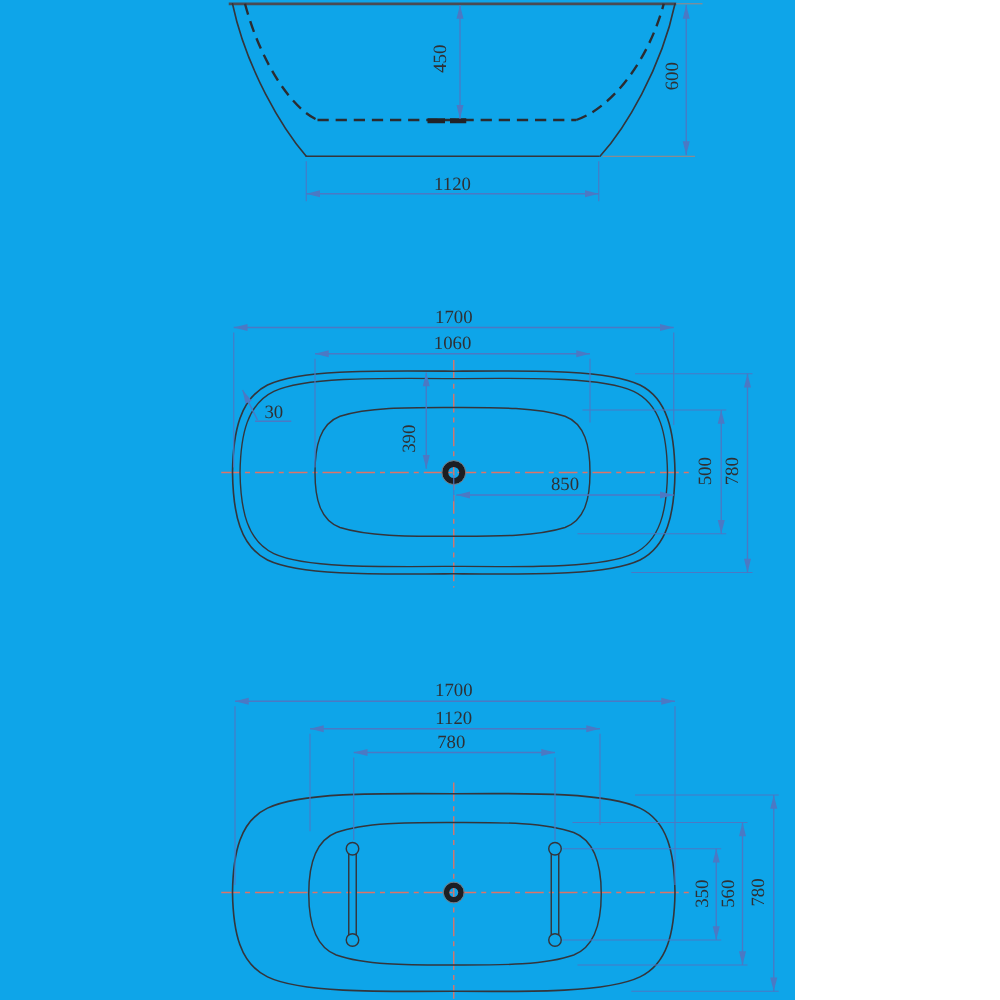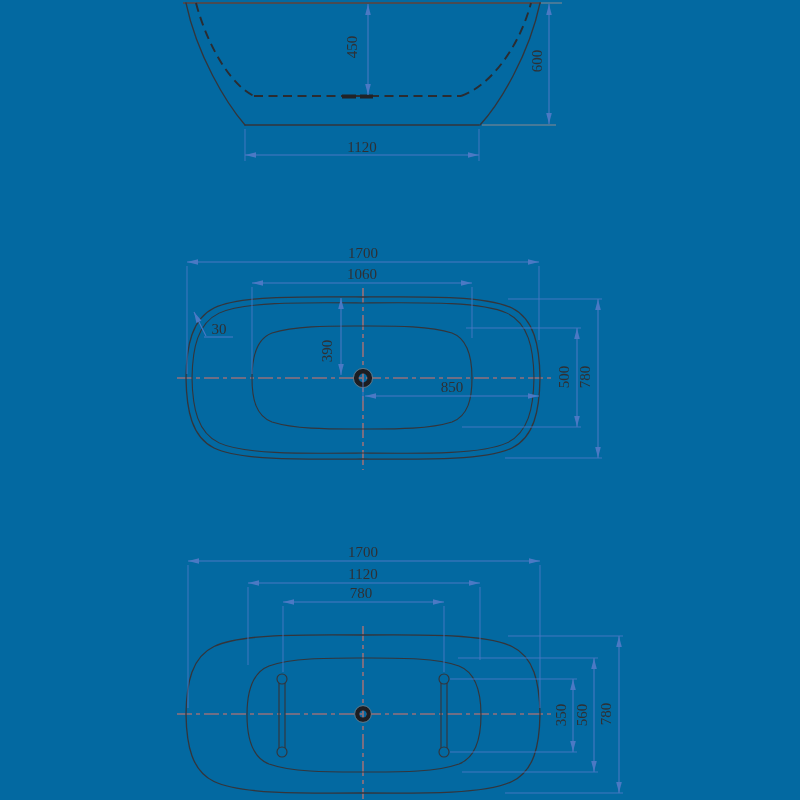--- a/index.html
+++ b/index.html
@@ -1,16 +1,16 @@
 <!DOCTYPE html>
 <html><head>
 <meta charset="utf-8">
 <style>
   html,body{margin:0;padding:0;background:#ffffff;}
-  .stage{position:relative;width:800px;height:800px;background:#0369a1;overflow:hidden;}
+  .stage{position:relative;width:636px;height:800px;background:#0ea5e9;overflow:hidden;}
   svg{display:block;}
   .out   {stroke:#34353b;stroke-width:1.3;fill:none;stroke-linecap:round;}
   .out2  {stroke:#34353b;stroke-width:1.15;fill:none;}
   .thick {stroke:#4a4b52;stroke-width:2.2;fill:none;}
   .dash  {stroke:#2b2c31;stroke-width:1.9;fill:none;stroke-dasharray:9 5.5;}
   .drainmark{stroke:#222327;stroke-width:4;fill:none;stroke-dasharray:14 4;}
   .dim   {stroke:#4b79c4;stroke-width:1.05;fill:none;}
   .ext   {stroke:#4b79c4;stroke-width:0.9;fill:none;}
   .extg  {stroke:#8a8b90;stroke-width:1;fill:none;}
   .cl    {stroke:#dd7468;stroke-width:1.1;fill:none;stroke-dasharray:15 4 4 4;}

